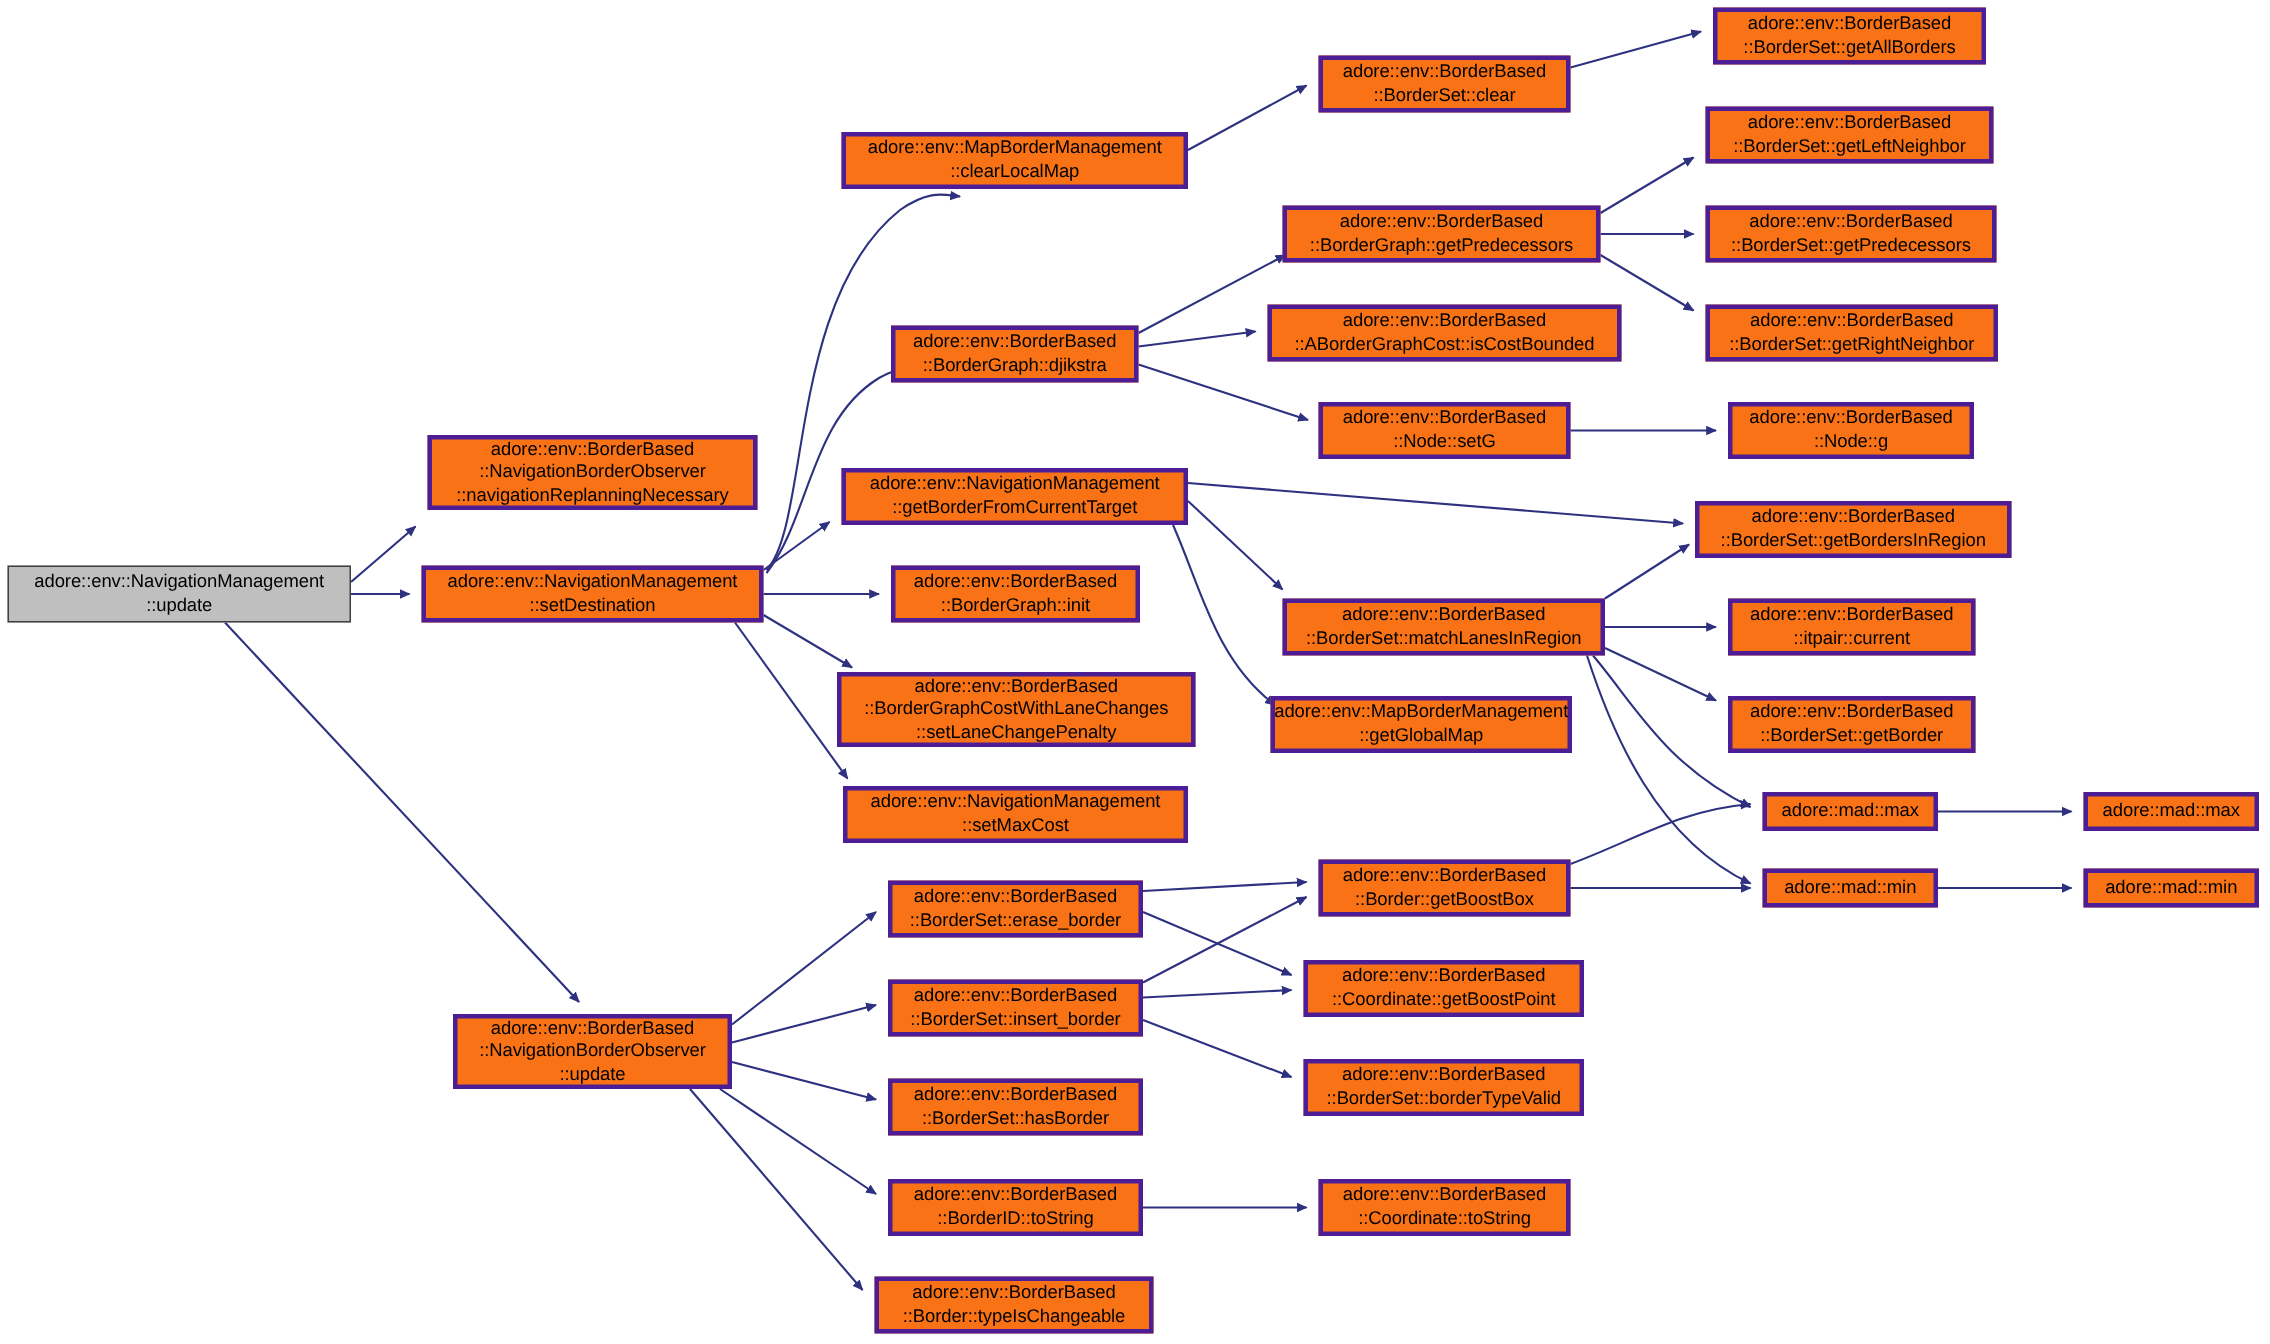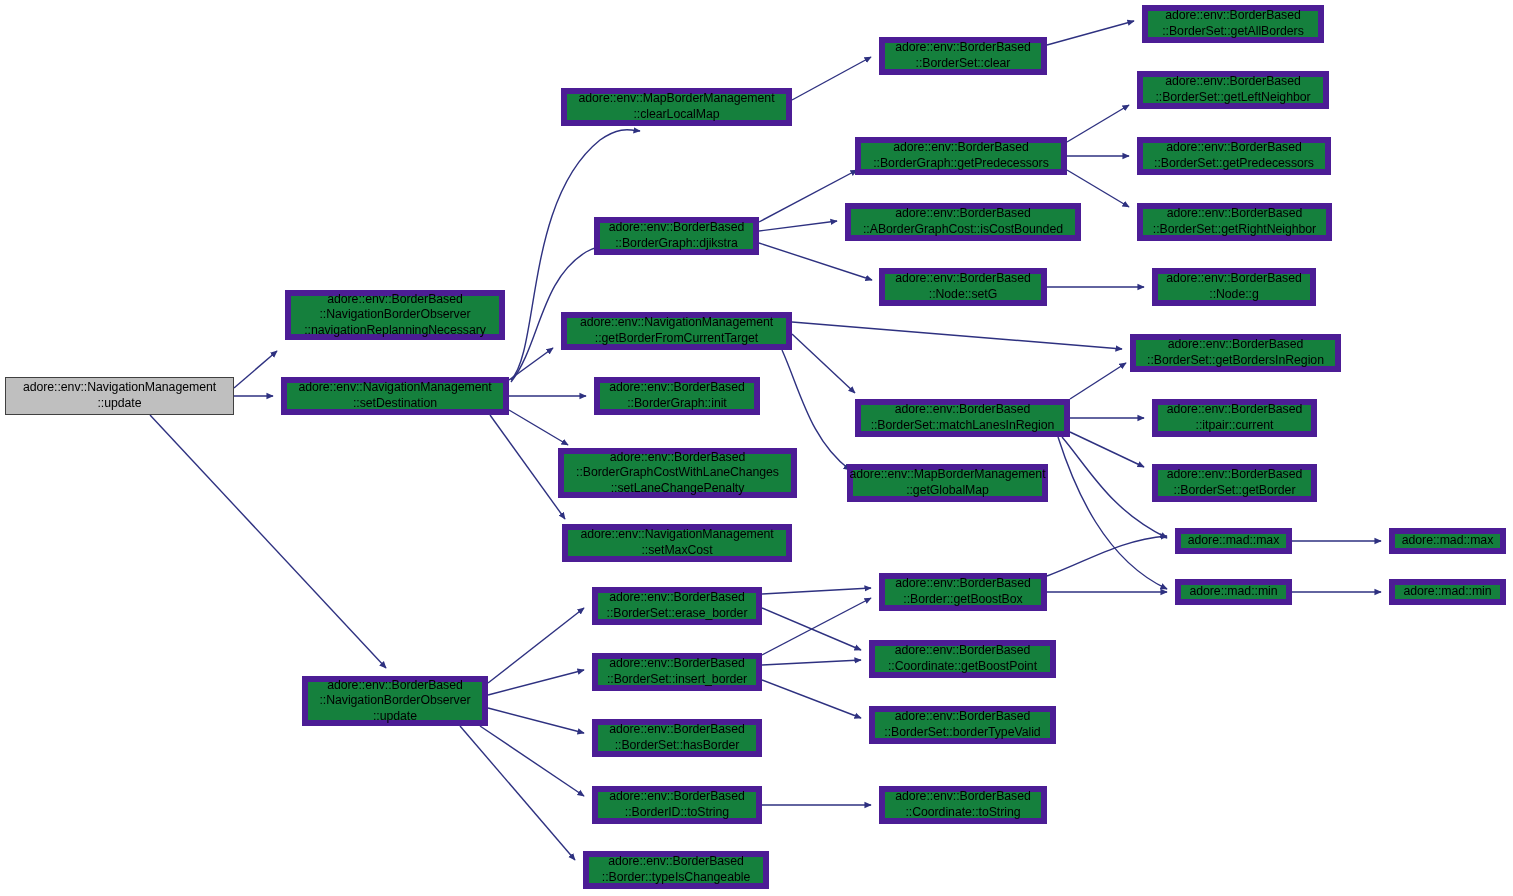--- a/index.html
+++ b/index.html
@@ -18,22 +18,22 @@
   #edge-layer {
     position: absolute;
     left: 0; top: 0;
     width: 1513px;
     height: 896px;
     pointer-events: none;
   }
   .node {
     position: absolute;
     box-sizing: border-box;
-    background: #15803d;
-    border: 6px solid #4c1d95;
+    background: #f97316;
+    border: 3px solid #4c1d95;
     display: flex;
     align-items: center;
     justify-content: center;
     text-align: center;
     color: #000000;
     font-size: 12.3px;
     line-height: 15.6px;
     letter-spacing: -0.05px;
     white-space: pre-line;
     padding: 0 4px;

